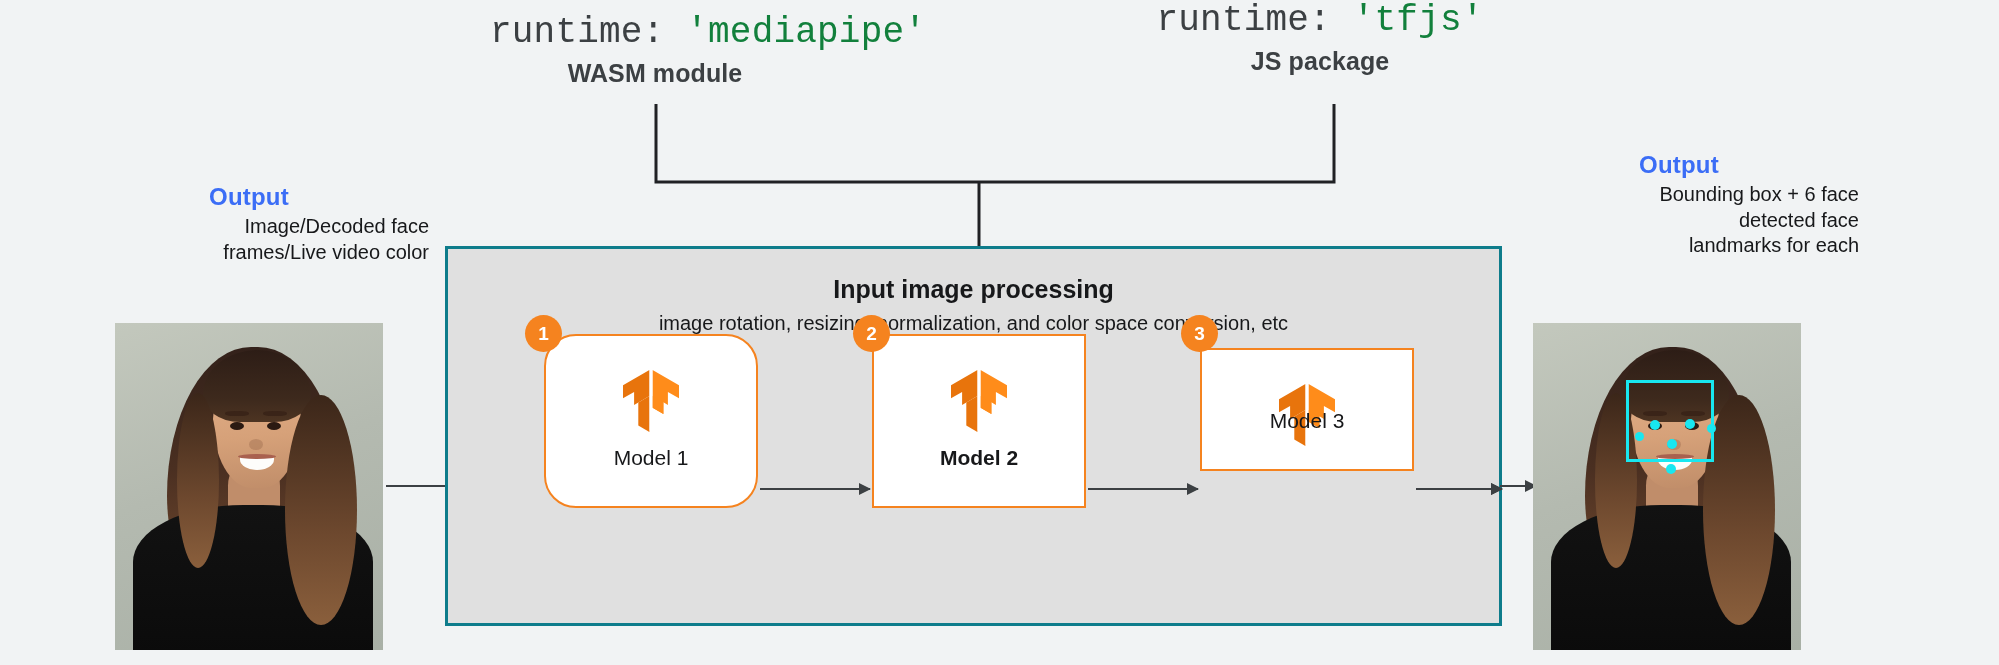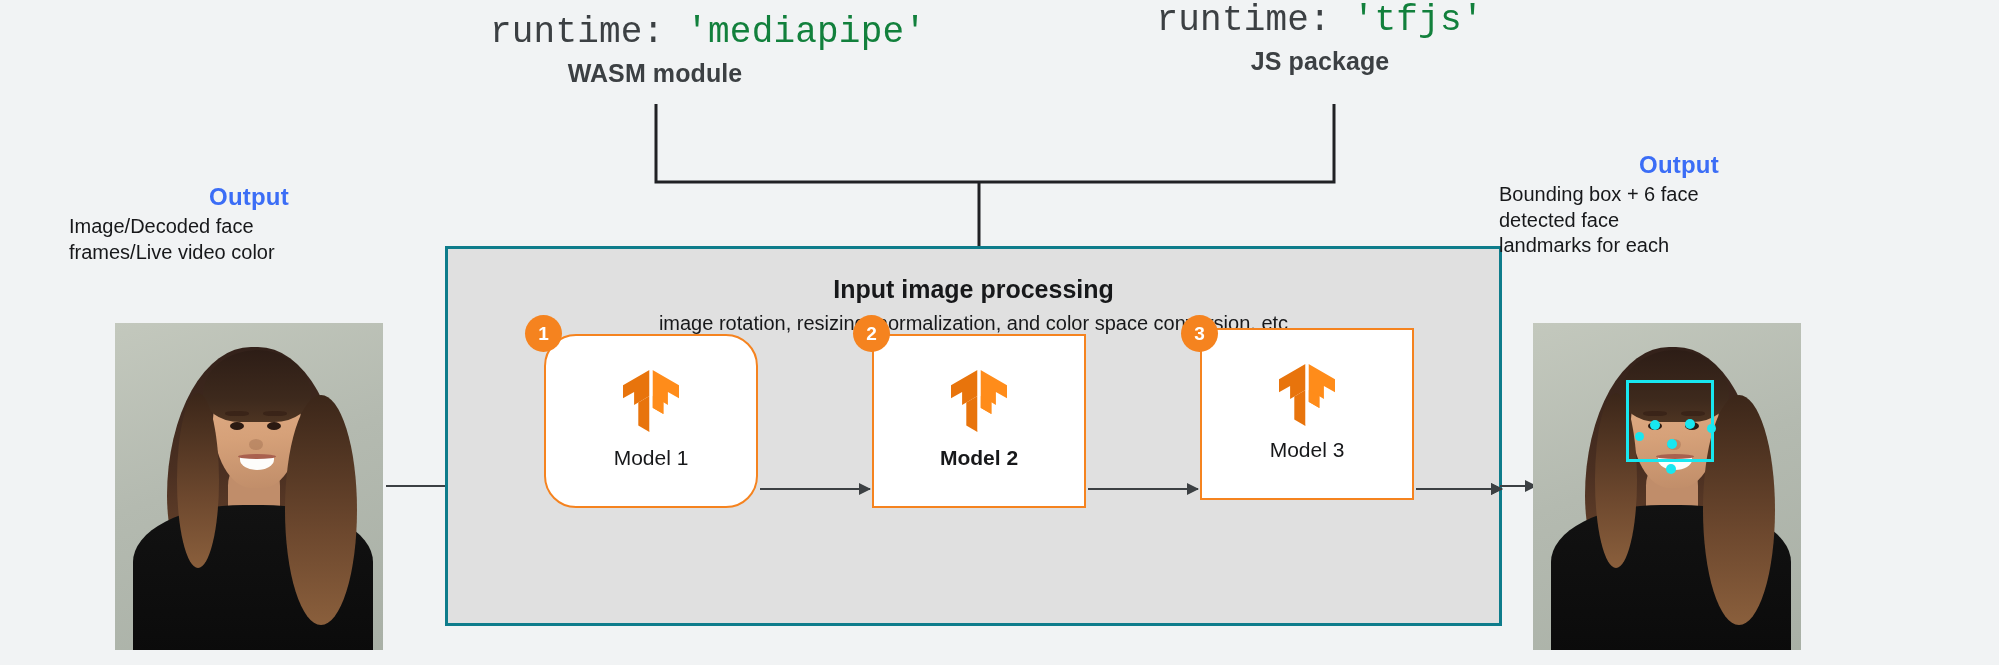--- a/index.html
+++ b/index.html
@@ -29,21 +29,21 @@
 
   
   .bracket{position:absolute;pointer-events:none;}
 
   
   .io-title{
     font-size:24px;font-weight:bold;color:#3b6df6;
     text-align:center;letter-spacing:.2px;
   }
   .io-desc{
-    font-size:20px;color:#17181a;text-align:left;
+    font-size:20px;color:#17181a;text-align:right;
     line-height:1.28;margin-top:3px;
   }
   .io-text{position:absolute;width:360px;}
 
   
   .photo{
     position:absolute;overflow:hidden;background:#b9bfb4;
   }
   .ph-bg{
     position:absolute;inset:0;
@@ -203,21 +203,21 @@
         <path d="M29.6,0 L56,15.2 L56,28.3 L44.9,21.9 L44.9,34.9 L40.4,32.3 L40.4,44 L29.6,37.7 Z" fill="#FF8C1A"></path>
         <path d="M29.6,37.7 L40.4,44 L40.4,32.3 L29.6,26.1 Z" fill="#FF8C1A"></path>
         <path d="M29.6,0 L29.6,62 L26.4,60.2 L26.4,0 Z" fill="#FFFFFF" opacity="0.55"></path>
       </svg>
       <div class="model-label">Model 2</div>
     </div>
 
     <div class="arrow" style="left:640px;top:239px;width:110px;"></div>
 
     <div class="badge" style="left:733px;top:66px;">3</div>
-    <div class="model-card" style="left:752px;top:79px;width:214px;height:172px;">
+    <div class="model-card" style="left:752px;top:99px;width:214px;height:123px;">
       <svg class="model-logo" viewBox="0 0 56 62">
         <path d="M26.4,0 L0,15.2 L0,28.3 L11.1,21.9 L11.1,34.9 L26.4,26.1 Z" fill="#E8740C"></path>
         <path d="M26.4,26.1 L26.4,62 L15.3,55.6 L15.3,32.5 Z" fill="#E8740C"></path>
         <path d="M29.6,0 L56,15.2 L56,28.3 L44.9,21.9 L44.9,34.9 L40.4,32.3 L40.4,44 L29.6,37.7 Z" fill="#FF8C1A"></path>
         <path d="M29.6,37.7 L40.4,44 L40.4,32.3 L29.6,26.1 Z" fill="#FF8C1A"></path>
         <path d="M29.6,0 L29.6,62 L26.4,60.2 L26.4,0 Z" fill="#FFFFFF" opacity="0.55"></path>
       </svg>
       <div class="model-label">Model 3</div>
     </div>
 

